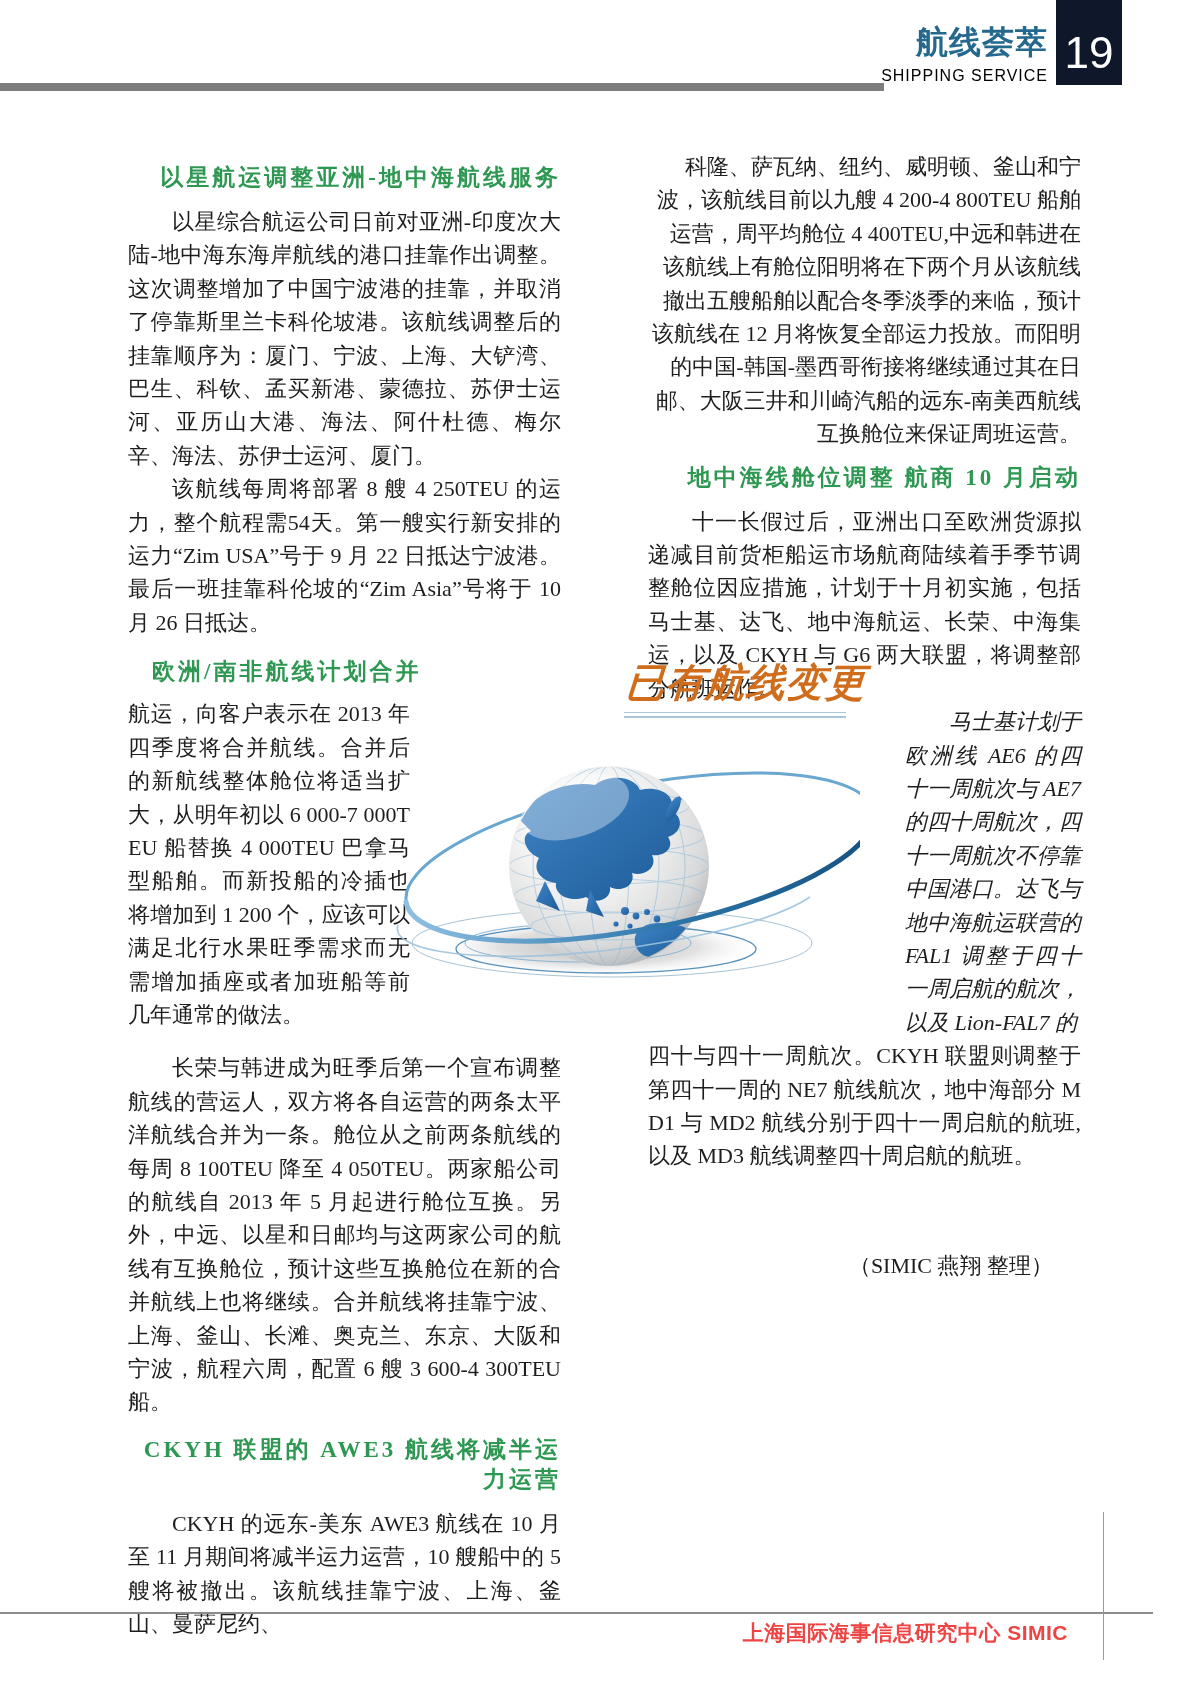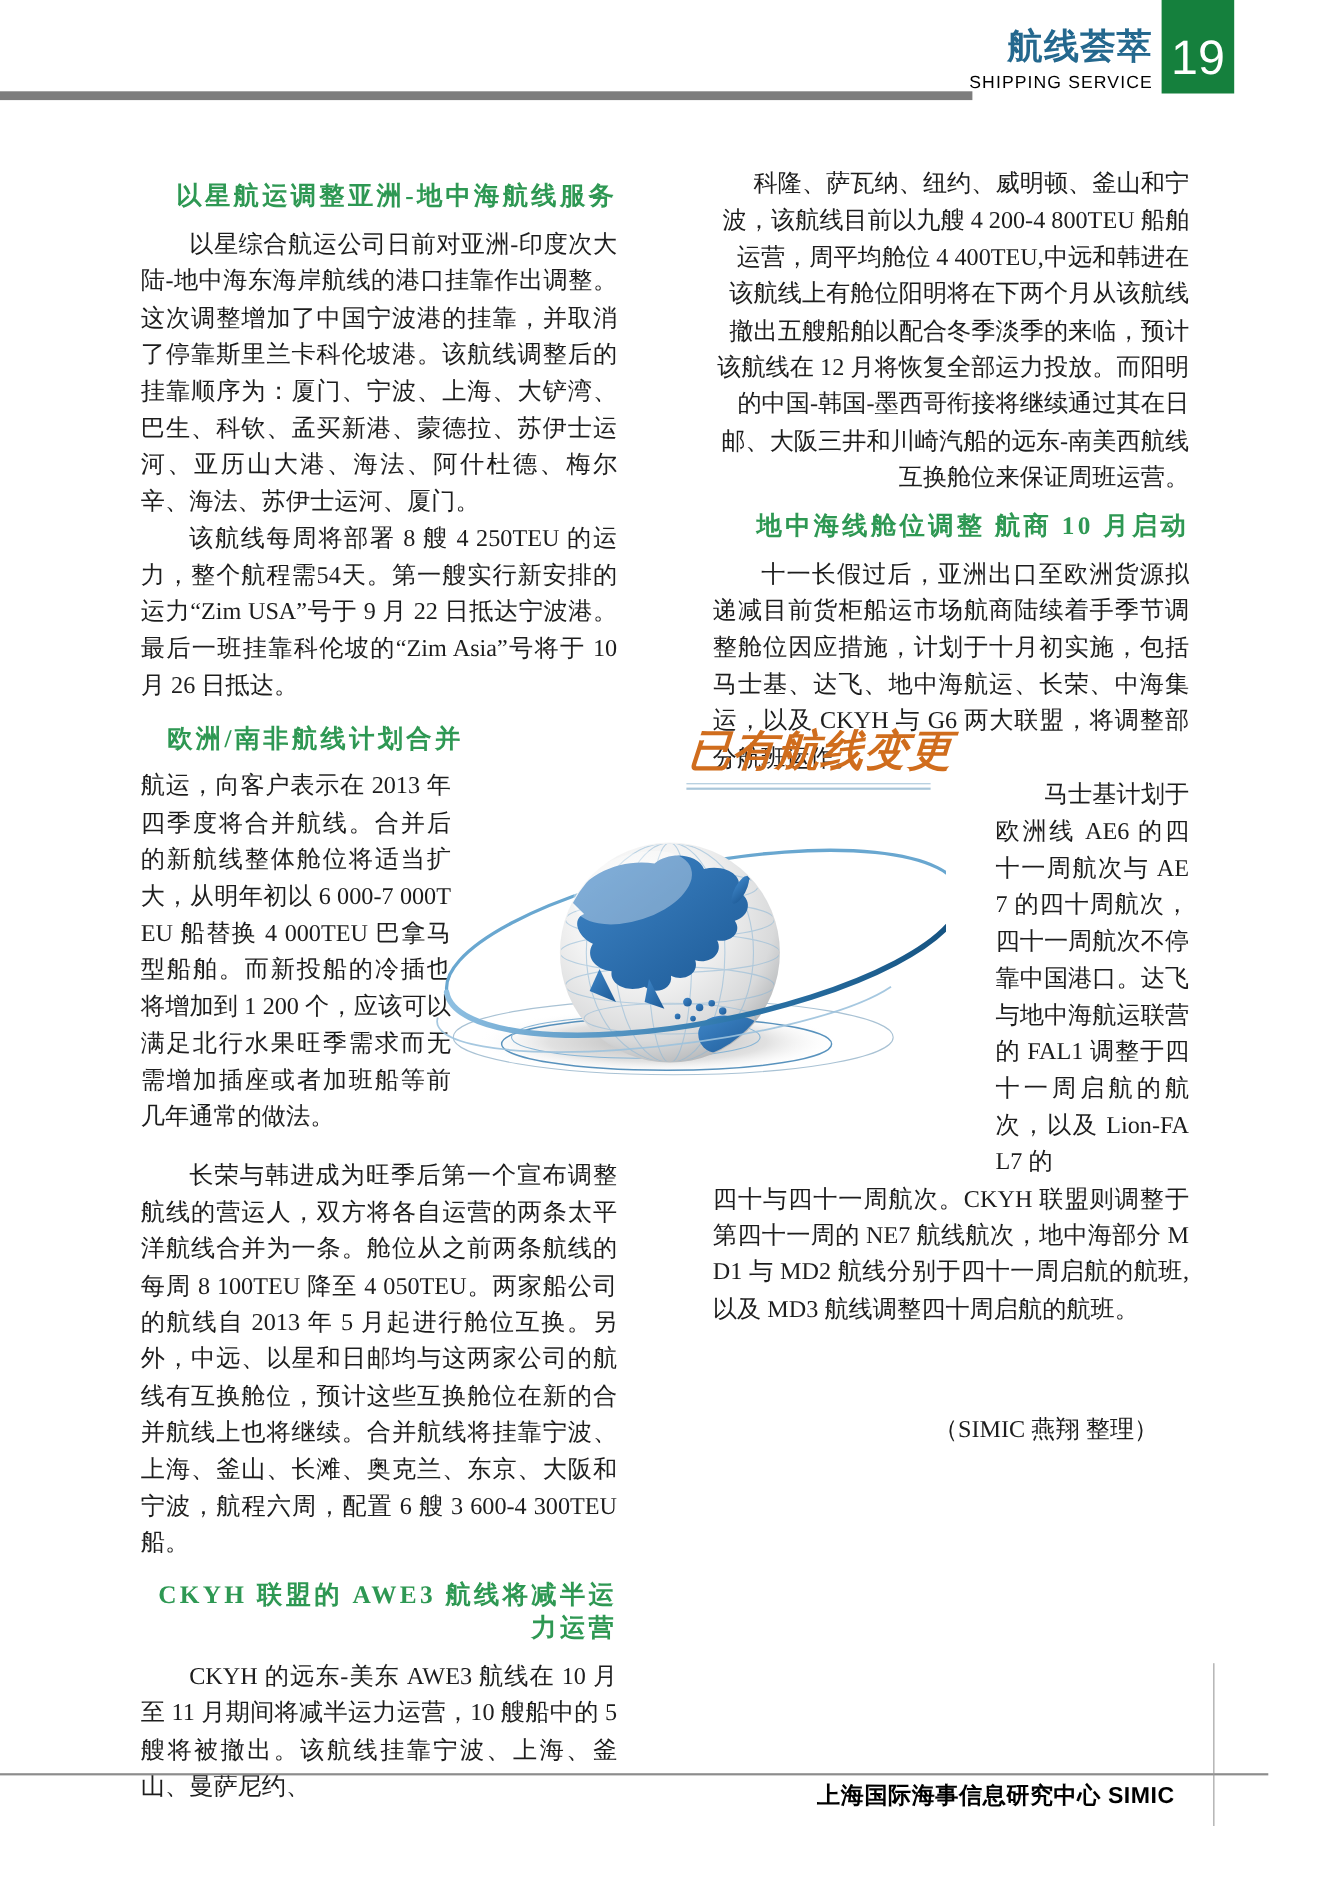--- a/index.html
+++ b/index.html
@@ -8,60 +8,60 @@
   .page{position:relative;width:1200px;height:1707px;background:#fff;overflow:hidden;}
 
   
   .hdr-bar{position:absolute;left:0;top:83px;width:884px;height:8px;background:#7d7d7d;}
   .hdr-title{position:absolute;left:860px;top:20px;width:188px;text-align:right;
     font-family:"Liberation Sans","DejaVu Sans",sans-serif;font-weight:bold;
     font-size:32px;line-height:44px;color:#24688e;letter-spacing:1px;}
   .hdr-sub{position:absolute;left:860px;top:66px;width:188px;text-align:right;
     font-family:"Liberation Sans","DejaVu Sans",sans-serif;font-size:16px;line-height:20px;
     color:#000000;letter-spacing:1px;}
-  .hdr-pagebox{position:absolute;left:1056px;top:0;width:66px;height:85px;background:#15803d;
+  .hdr-pagebox{position:absolute;left:1056px;top:0;width:66px;height:85px;background:#0f172a;
     display:flex;align-items:flex-end;justify-content:center;}
   .hdr-pagenum{font-family:"Liberation Sans","DejaVu Sans",sans-serif;font-size:44px;line-height:48px;
     color:#ffffff;padding-bottom:8px;}
 
   
   .col{position:absolute;width:433px;font-size:22px;line-height:33.4px;text-align:justify;}
   .col-left{left:128px;top:163px;}
   .col-right{left:648px;top:150px;}
   .col p{margin:0;text-justify:inter-character;word-break:break-all;overflow-wrap:break-word;}
   .indent{text-indent:2em;}
   .green-h{color:#2e9853;font-weight:bold;font-size:23px;line-height:30px;letter-spacing:3px;
     margin:0;text-align:left;}
   .mb12{margin-bottom:12px!important;text-align:right;}
   .mb10{margin-bottom:10px!important;margin-left:24px;}
   .mb16{margin-bottom:16px!important;}
   .mb18{margin-bottom:18px!important;}
   .mb20{margin-bottom:20px!important;}
   .mt16{margin-top:16px!important;}
   .mt22{margin-top:22px!important;}
   .narrow-left{width:282px;}
-  .narrow-right{width:176px;margin-left:auto!important;}
+  .narrow-right{width:176px;margin-left:auto!important;font-style:italic;}
   .byline{margin-top:76px!important;text-align:right;padding-right:28px;text-indent:0;}
 
   
   .banner{position:absolute;left:626px;top:660px;width:226px;text-align:center;
     font-size:39px;line-height:46px;font-weight:bold;font-style:italic;color:#d06d1d;
     transform:skewX(-4deg);letter-spacing:1px;white-space:nowrap;}
   .banner-rule{position:absolute;left:624px;top:712px;width:222px;height:6px;
     border-top:1px solid #a9c6da;border-bottom:2px solid #a9c6da;}
 
   
   .globe{position:absolute;left:340px;top:685px;width:520px;height:315px;}
 
   
   .ftr-line{position:absolute;left:0;top:1612px;width:1153px;height:2px;background:#8c8c8c;}
   .ftr-vline{position:absolute;left:1103px;top:1512px;width:1px;height:148px;background:#9a9a9a;}
   .ftr-org{position:absolute;left:648px;top:1620px;width:420px;text-align:right;
     font-family:"Liberation Sans","DejaVu Sans",sans-serif;font-weight:bold;
-    font-size:21px;line-height:26px;color:#000000;letter-spacing:0.5px;}
+    font-size:21px;line-height:26px;color:#ef4444;letter-spacing:0.5px;}
 </style>
 </head>
 <body>
 
 <div class="page">
 
   <div class="hdr-bar"></div>
   <div class="hdr-title">航线荟萃</div>
   <div class="hdr-sub">SHIPPING SERVICE</div>
   <div class="hdr-pagebox">

